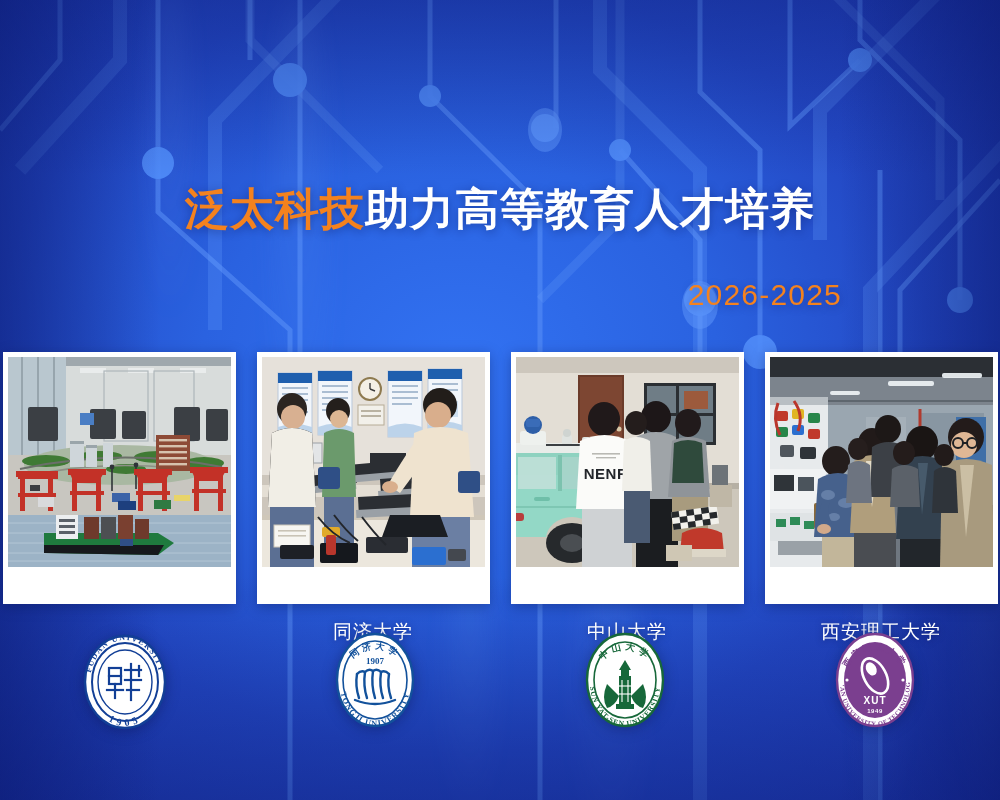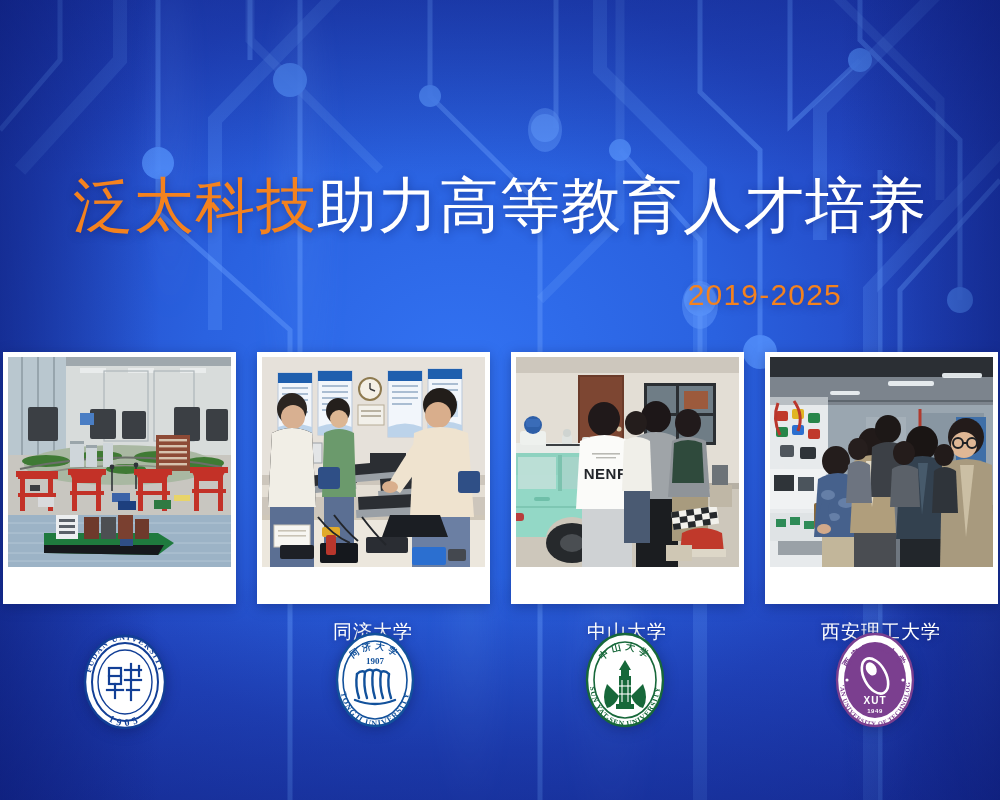--- a/index.html
+++ b/index.html
@@ -41,24 +41,24 @@
   }
 
   
   .title-wrap {
     position: absolute;
     left: 0; right: 0;
     top: 172px;
     text-align: center;
   }
   .main-title {
-    margin: 0;
-    font-size: 60px;
+    margin: 12px;
+    font-size: 44px;
     line-height: 1.12;
-    font-weight: 400;
+    font-weight: 700;
     letter-spacing: 1px;
     white-space: nowrap;
     text-shadow: 0 2px 10px rgba(6,18,84,.42);
   }
   .t-brand { color: #f4821e; }
   .t-rest  { color: #ffffff; }
 
   .subtitle {
     position: absolute;
     top: 278px;
@@ -194,21 +194,21 @@
         <ellipse cx="700" cy="305" rx="18" ry="24"></ellipse>
         <ellipse cx="300" cy="482" rx="18" ry="24"></ellipse>
       </g>
     </svg>
     <div class="vignette"></div>
   </div>
 
   <div class="title-wrap">
     <h1 class="main-title"><span class="t-brand">泛太科技</span><span class="t-rest">助力高等教育人才培养</span></h1>
   </div>
-  <p class="subtitle">2019-2025</p>
+  <p class="subtitle">2026-2025</p>
 
   <div class="cards-row">
 
     <div class="card">
       <div class="photo-frame">
         <svg class="photo" viewBox="0 0 223 210">
           <rect width="223" height="210" fill="#cfd3d2"></rect>
 
           <rect x="0" y="0" width="223" height="98" fill="#d8dcdb"></rect>
           <rect x="0" y="0" width="58" height="98" fill="#b9c7cf"></rect>

